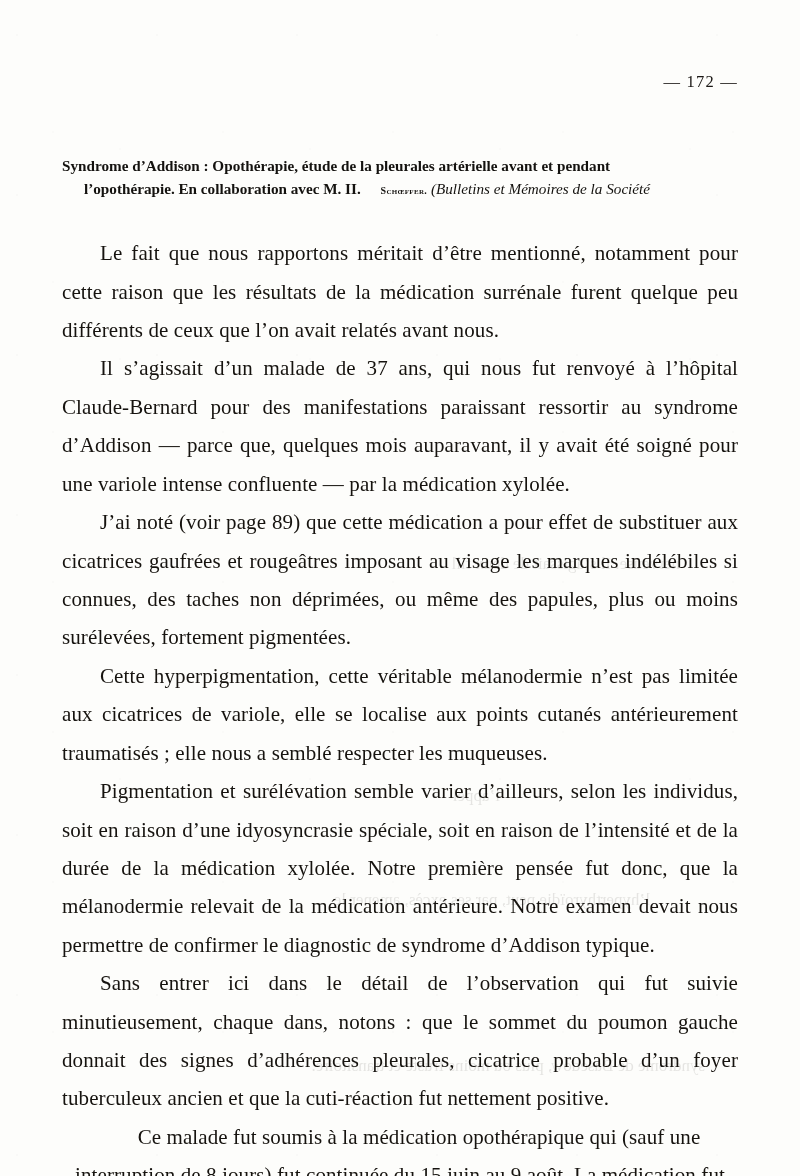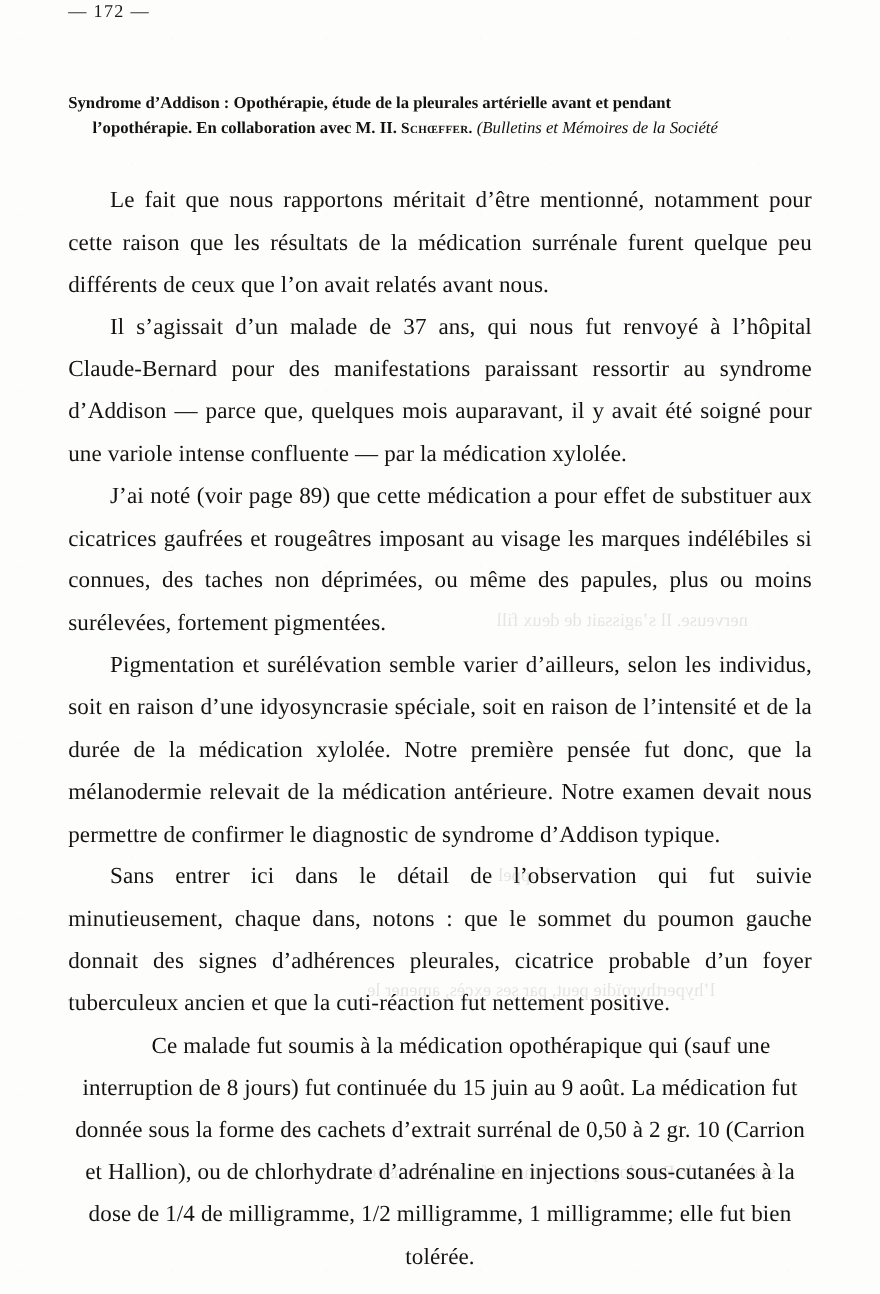--- a/index.html
+++ b/index.html
@@ -25,21 +25,22 @@
       radial-gradient(circle at 31% 88%, rgba(0,0,0,0.012) 0 1px, transparent 1px);
     background-size: 140px 160px, 190px 210px, 170px 150px;
   }
   .content {
     position: absolute;
     left: 62px;
     top: 0;
     width: 676px;
   }
   .folio {
-    text-align: left;
+    text-align: right;
+    margin-top: 72px;
     font-size: 16.5px;
     letter-spacing: 1.2px;
     color: #1a1714;
   }
   .headnote {
     margin-top: 62px;
     font-size: 15.2px;
     line-height: 1.52;
     text-align: justify;
     font-weight: bold;
@@ -55,22 +56,23 @@
   .headnote .hn-line2 .bold-part {
     font-weight: bold;
   }
   .headnote .hn-line3 {
     padding-left: 40px;
     font-weight: normal;
   }
   .smallcaps {
     font-variant: small-caps;
     font-weight: bold;
-    font-size: 14px;
+    font-size: 10px;
     letter-spacing: 0.3px;
+    margin-left: 16px;
   }
   .ital {
     font-style: italic;
     font-weight: normal;
   }
   .body-text {
     margin-top: 34px;
     font-size: 21px;
     line-height: 1.83;
     text-align: justify;
@@ -123,19 +125,20 @@
 
     <div class="headnote">
       <span class="hn-line">Syndrome d’Addison : Opothérapie, étude de la pleurales artérielle avant et pendant</span>
       <span class="hn-line hn-line2"><span class="bold-part">l’opothérapie. En collaboration avec M. II. </span><span class="smallcaps">Schœffer.</span><span class="ital"> (Bulletins et Mémoires de la Société</span></span>
     </div>
 
     <div class="body-text">
       <p>Le fait que nous rapportons méritait d’être mentionné, notamment pour cette raison que les résultats de la médication surrénale furent quelque peu différents de ceux que l’on avait relatés avant nous.</p>
       <p>Il s’agissait d’un malade de 37 ans, qui nous fut renvoyé à l’hôpital Claude-Bernard pour des manifestations paraissant ressortir au syndrome d’Addison — parce que, quelques mois auparavant, il y avait été soigné pour une variole intense confluente — par la médication xylolée.</p>
       <p>J’ai noté (voir page 89) que cette médication a pour effet de substituer aux cicatrices gaufrées et rougeâtres imposant au visage les marques indélébiles si connues, des taches non déprimées, ou même des papules, plus ou moins surélevées, fortement pigmentées.</p>
+      <p>Cette hyperpigmentation, cette véritable mélanodermie n’est pas limitée aux cicatrices de variole, elle se localise aux points cutanés antérieurement traumatisés ; elle nous a semblé respecter les muqueuses.</p>
       <p>Pigmentation et surélévation semble varier d’ailleurs, selon les individus, soit en raison d’une idyosyncrasie spéciale, soit en raison de l’intensité et de la durée de la médication xylolée. Notre première pensée fut donc, que la mélanodermie relevait de la médication antérieure. Notre examen devait nous permettre de confirmer le diagnostic de syndrome d’Addison typique.</p>
       <p>Sans entrer ici dans le détail de l’observation qui fut suivie minutieusement, chaque dans, notons : que le sommet du poumon gauche donnait des signes d’adhérences pleurales, cicatrice probable d’un foyer tuberculeux ancien et que la cuti-réaction fut nettement positive.</p>
       <p>Ce malade fut soumis à la médication opothérapique qui (sauf une interruption de 8 jours) fut continuée du 15 juin au 9 août. La médication fut donnée sous la forme des cachets d’extrait surrénal de 0,50 à 2 gr. 10 (Carrion et Hallion), ou de chlorhydrate d’adrénaline en injections sous-cutanées à la dose de 1/4 de milligramme, 1/2 milligramme, 1 milligramme; elle fut bien tolérée.</p>
     </div>
 
   </div>
 </div>
 
 </body></html>

